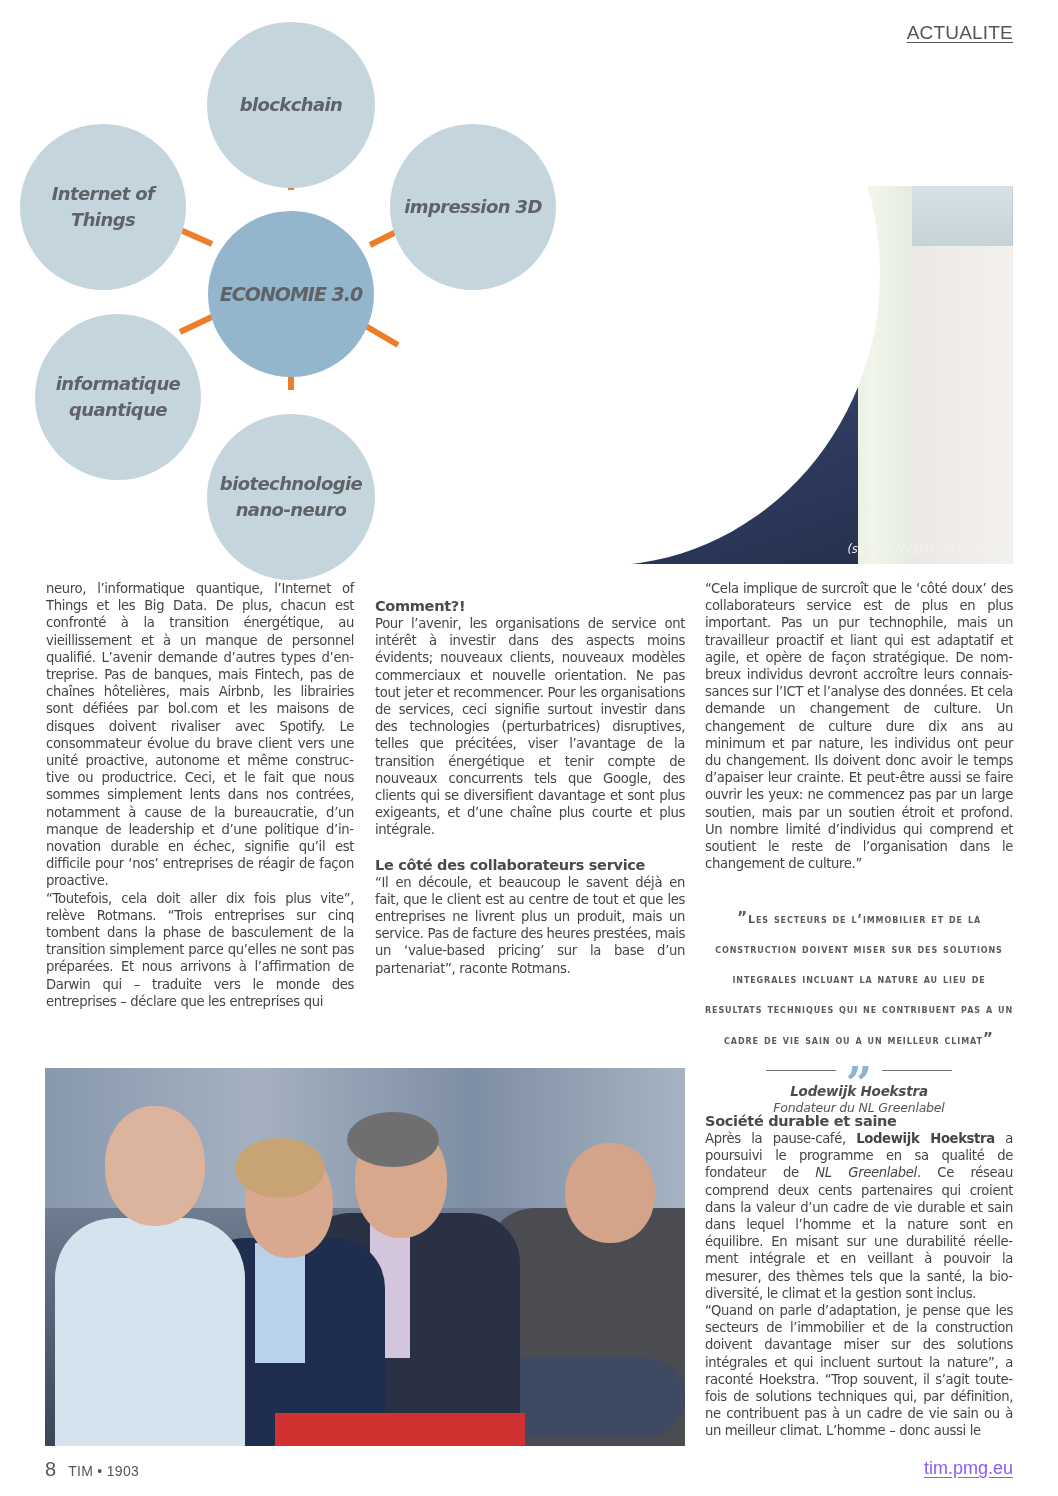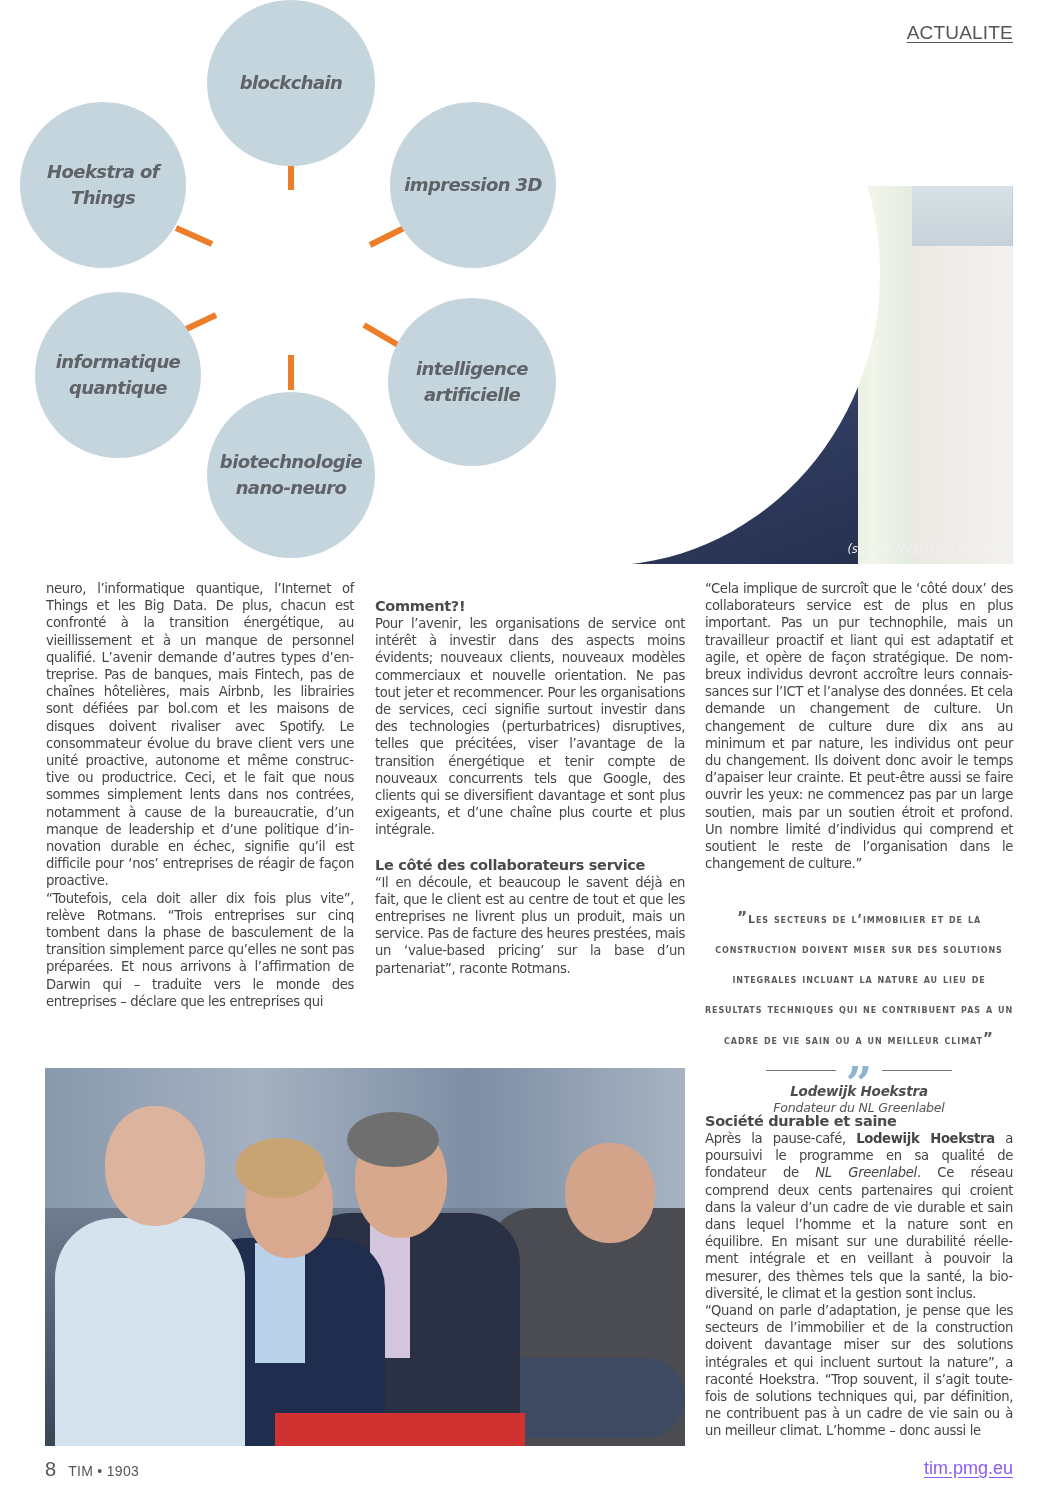--- a/index.html
+++ b/index.html
@@ -12,21 +12,21 @@
     text-decoration: underline; text-underline-offset: 3px; letter-spacing: 0.2px;
   }
 
   
   .diagram { position: absolute; left: 0; top: 0; width: 600px; height: 580px; z-index: 3; }
   .diagram svg { position: absolute; left: 0; top: 0; }
   .node {
     position: absolute; border-radius: 50%; background: #c5d5de;
     display: flex; align-items: center; justify-content: center; text-align: center;
     font-family: "DejaVu Sans", sans-serif; font-style: italic; font-weight: bold;
-    color: #5f6368; font-size: 18px; line-height: 26px; letter-spacing: -0.6px;
+    color: #5f6368; font-size: 18px; line-height: 26px; letter-spacing: -0.6px; margin-top: 22px;
   }
   .node.center { background: #93b6cc; font-size: 19px; letter-spacing: -1px; }
 
   
   .photo-top {
     position: absolute; left: 592px; top: 186px; width: 421px; height: 378px; overflow: hidden;
     background:
       radial-gradient(ellipse 60px 130px at 58% 28%, rgba(210,235,200,0.9), transparent 70%),
       linear-gradient(180deg, #c8d5dc 0%, #aebec8 30%, #8fa0ac 55%, #4d5a66 80%, #2d3845 100%);
     z-index: 1;
@@ -140,31 +140,31 @@
     <line x1="291" y1="355" x2="291" y2="390" stroke="#ee7d2a" stroke-width="6"></line>
     <line x1="216" y1="315" x2="180" y2="332" stroke="#ee7d2a" stroke-width="6"></line>
     <line x1="212" y1="244" x2="176" y2="228" stroke="#ee7d2a" stroke-width="6"></line>
   </svg>
   <div class="node" style="left:207px;top:0px;width:168px;height:166px;">
     <span>blockchain</span>
   </div>
   <div class="node" style="left:390px;top:102px;width:166px;height:166px;">
     <span>impression 3D</span>
   </div>
-  <div class="node" style="left:388px;top:298px;width:168px;height:168px;">
-    <span><span>intelligence</span><br><span>artificielle</span></span>
-  </div>
   <div class="node" style="left:207px;top:392px;width:168px;height:166px;">
     <span><span>biotechnologie</span><br><span>nano-neuro</span></span>
   </div>
   <div class="node" style="left:35px;top:292px;width:166px;height:166px;">
     <span><span>informatique</span><br><span>quantique</span></span>
   </div>
   <div class="node" style="left:20px;top:102px;width:166px;height:166px;">
-    <span>Hoekstra of Things</span>
+    <span>Internet of Things</span>
+  </div>
+  <div class="node center" style="left:208px;top:189px;width:166px;height:166px;">
+    <span>ECONOMIE 3.0</span>
   </div>
 </div>
 
 <div class="col col1">
   <p>neuro, l’informatique quantique, l’Internet of Things et les Big Data. De plus, chacun est confronté à la transition énergétique, au vieillissement et à un manque de personnel qualifié. L’avenir demande d’autres types d’en­treprise. Pas de banques, mais Fintech, pas de chaînes hôtelières, mais Airbnb, les librai­ries sont défiées par bol.com et les maisons de disques doivent rivaliser avec Spotify. Le consommateur évolue du brave client vers une unité proactive, autonome et même construc­tive ou productrice. Ceci, et le fait que nous sommes simplement lents dans nos contrées, notamment à cause de la bureaucratie, d’un manque de leadership et d’une politique d’in­novation durable en échec, signifie qu’il est difficile pour ‘nos’ entreprises de réagir de façon proactive.</p>
   <p>“Toutefois, cela doit aller dix fois plus vite”, relève Rotmans. “Trois entreprises sur cinq tombent dans la phase de basculement de la transition simplement parce qu’elles ne sont pas préparées. Et nous arrivons à l’affirmation de Darwin qui – traduite vers le monde des entreprises – déclare que les entreprises qui</p>
 </div>
 
 <div class="col col2">
   <h3>Comment?!</h3>

